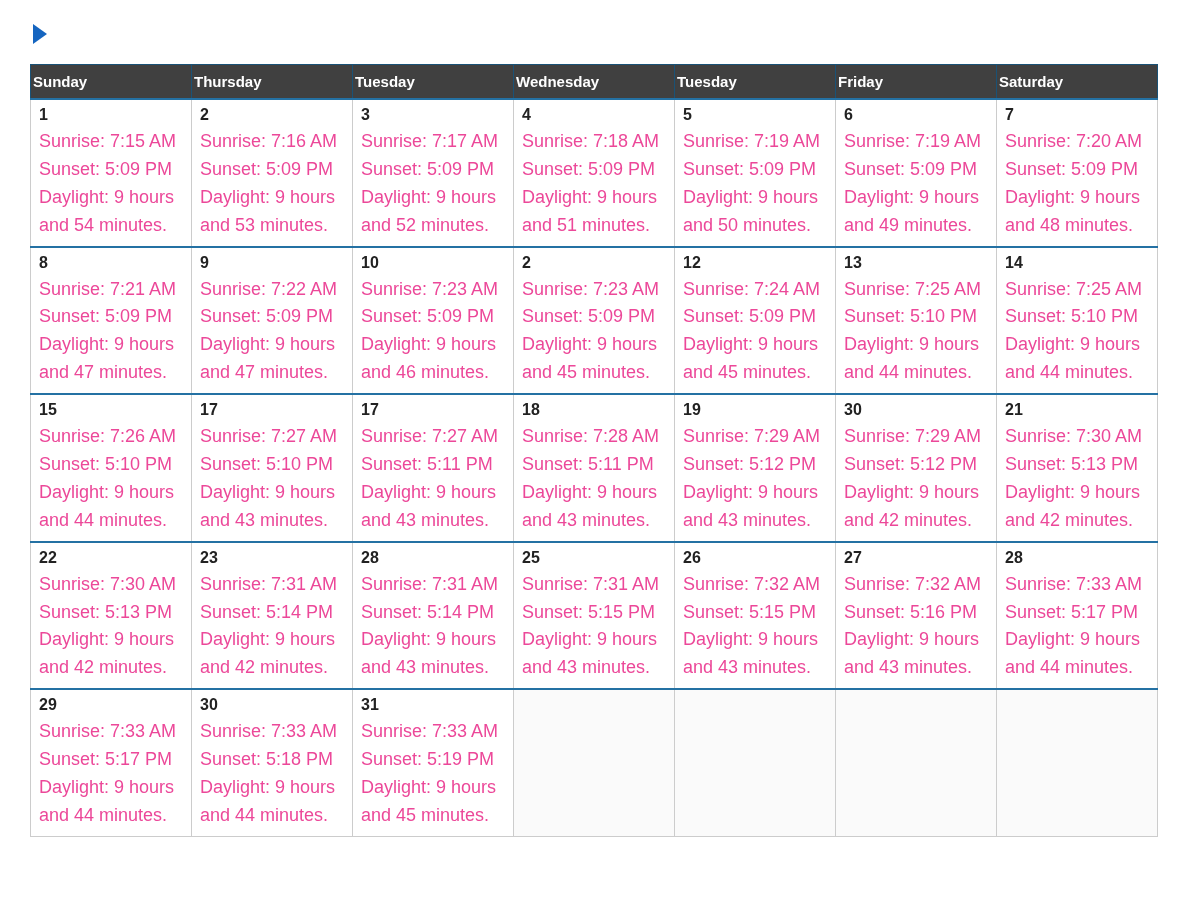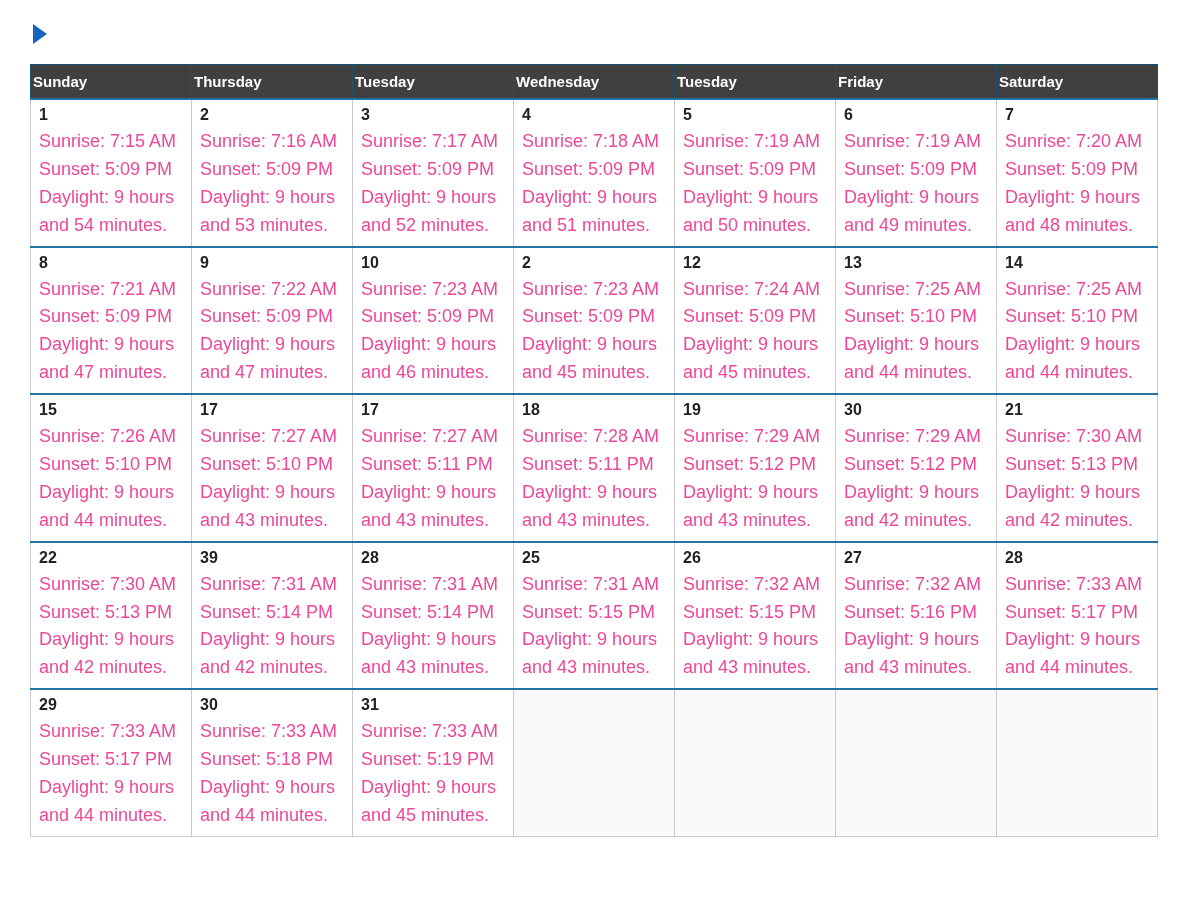--- a/index.html
+++ b/index.html
@@ -223,21 +223,21 @@
           <span class="day-num">21</span>
           <div class="day-info">Sunrise: 7:30 AM<br>Sunset: 5:13 PM<br>Daylight: 9 hours<br>and 42 minutes.</div>
         </td>
       </tr>
       <tr>
         <td>
           <span class="day-num">22</span>
           <div class="day-info">Sunrise: 7:30 AM<br>Sunset: 5:13 PM<br>Daylight: 9 hours<br>and 42 minutes.</div>
         </td>
         <td>
-          <span class="day-num">39</span>
+          <span class="day-num">23</span>
           <div class="day-info">Sunrise: 7:31 AM<br>Sunset: 5:14 PM<br>Daylight: 9 hours<br>and 42 minutes.</div>
         </td>
         <td>
           <span class="day-num">28</span>
           <div class="day-info">Sunrise: 7:31 AM<br>Sunset: 5:14 PM<br>Daylight: 9 hours<br>and 43 minutes.</div>
         </td>
         <td>
           <span class="day-num">25</span>
           <div class="day-info">Sunrise: 7:31 AM<br>Sunset: 5:15 PM<br>Daylight: 9 hours<br>and 43 minutes.</div>
         </td>

